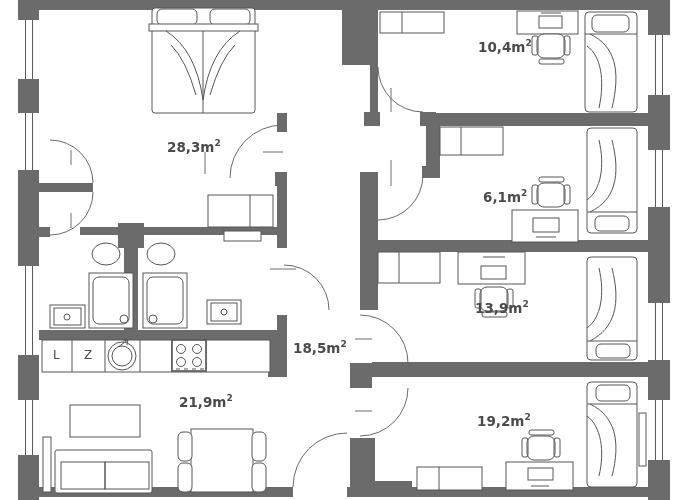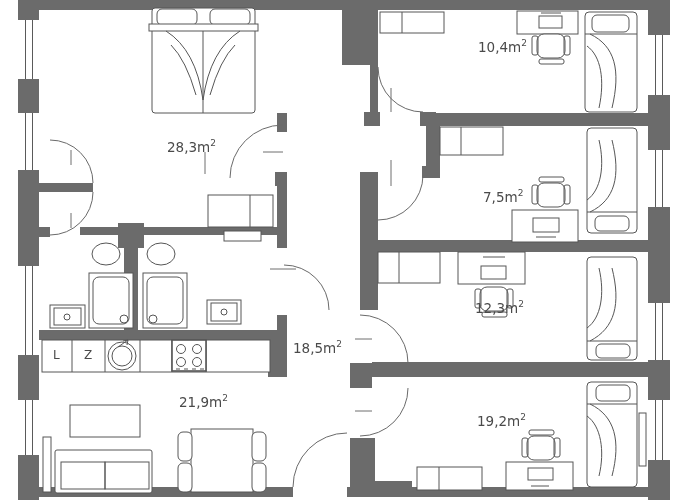--- a/index.html
+++ b/index.html
@@ -3,21 +3,21 @@
 <meta charset="utf-8">
 <style>
   html,body{margin:0;padding:0;background:#ffffff;}
   #plan{position:relative;width:700px;height:500px;background:#ffffff;overflow:hidden;
         font-family:"DejaVu Sans",sans-serif;}
   .wall{position:absolute;background:#6b6b6b;}
   .window{position:absolute;background:#ffffff;border-top:3px solid #6b6b6b;
           border-bottom:3px solid #6b6b6b;box-sizing:border-box;}
   .glass{position:absolute;top:0;bottom:0;left:7px;width:6px;
          border-left:1px solid #5a5a5a;border-right:1px solid #5a5a5a;}
-  .area{position:absolute;color:#4a4a4a;font-size:13.5px;white-space:nowrap;z-index:5;}
+  .area{position:absolute;color:#4a4a4a;font-size:13.5px;white-space:nowrap;z-index:5;font-weight:bold;}
   .area sup{font-size:9px;}
   .appliance{position:absolute;color:#4a4a4a;font-size:12px;z-index:5;}
   svg{position:absolute;left:0;top:0;z-index:3;}
 </style>
 </head>
 <body>
 
 <div id="plan">
 
   <div class="wall" style="left:18px;top:0;width:652px;height:10px"></div>
@@ -239,24 +239,24 @@
     </g>
   </svg>
 
   <div class="area" style="left:167px;top:138px">
     <span>28,3m</span><sup>2</sup>
   </div>
   <div class="area" style="left:478px;top:38px">
     <span>10,4m</span><sup>2</sup>
   </div>
   <div class="area" style="left:483px;top:188px">
-    <span>7,5m</span><sup>2</sup>
+    <span>6,1m</span><sup>2</sup>
   </div>
   <div class="area" style="left:475px;top:299px">
-    <span>12,3m</span><sup>2</sup>
+    <span>13,9m</span><sup>2</sup>
   </div>
   <div class="area" style="left:293px;top:339px">
     <span>18,5m</span><sup>2</sup>
   </div>
   <div class="area" style="left:179px;top:393px">
     <span>21,9m</span><sup>2</sup>
   </div>
   <div class="area" style="left:477px;top:412px">
     <span>19,2m</span><sup>2</sup>
   </div>

